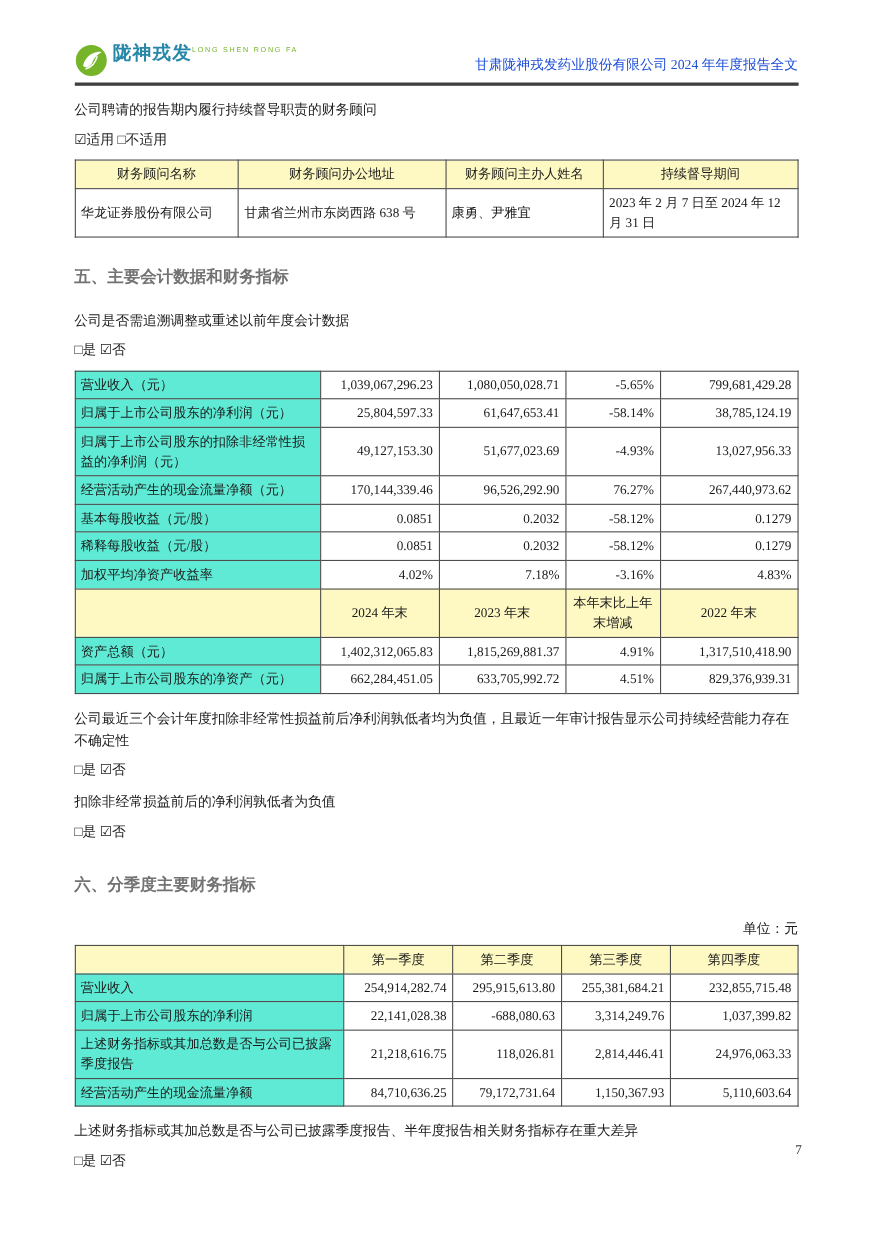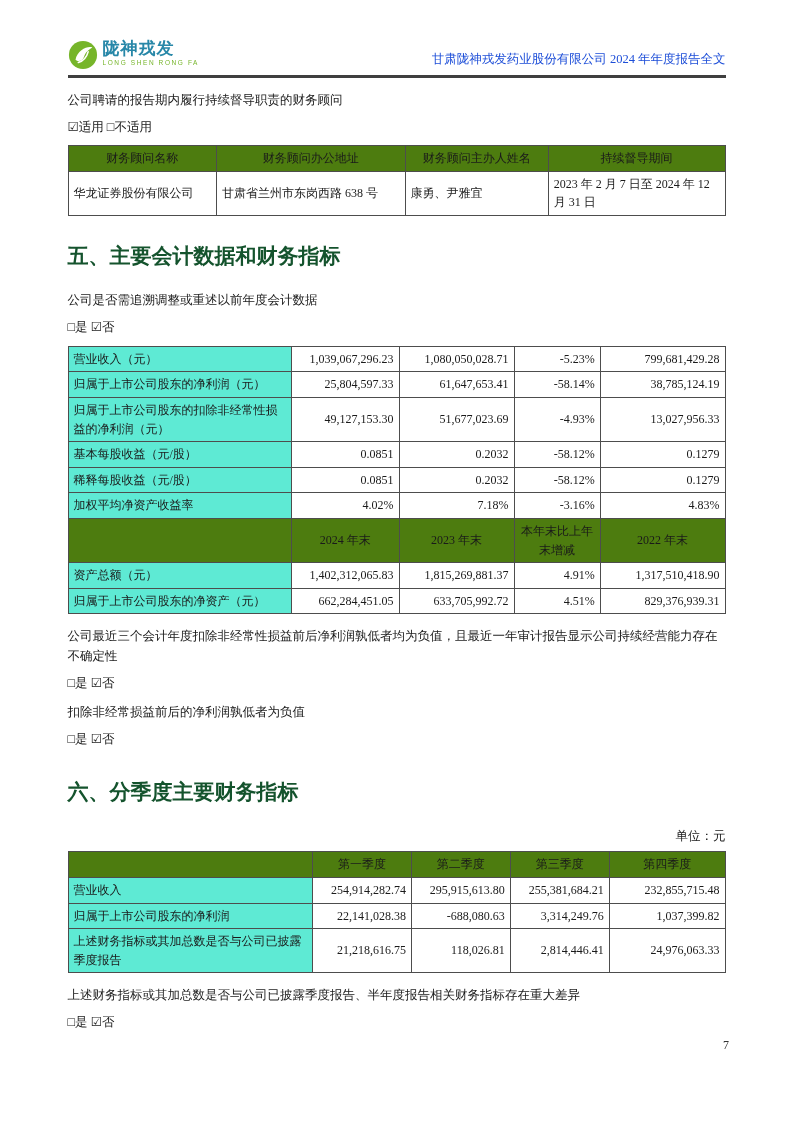--- a/index.html
+++ b/index.html
@@ -12,35 +12,35 @@
   .content { width: 658px; margin: 0 auto; position: relative; }
 
   
   .page-header {
     padding-top: 40px; padding-bottom: 5px;
     display: flex; justify-content: space-between; align-items: flex-end;
     border-bottom: 3px solid #3f3f3f;
   }
   .logo { display: flex; align-items: flex-start; gap: 5px; }
   .logo-mark { width: 30px; height: 30px; display: block; }
-  .logo-text { display: flex; flex-direction: column; line-height: 1; justify-content: center; }
+  .logo-text { display: flex; flex-direction: row; line-height: 1; justify-content: center; }
   .logo-cn { font-family: "Liberation Sans", sans-serif; font-weight: 700; font-size: 17px; color: #2787a8; letter-spacing: 1px; }
   .logo-en { font-family: "Liberation Sans", sans-serif; font-size: 6.5px; color: #76b52a; letter-spacing: 1.6px; margin-top: 3px; }
   .report-title { font-size: 12.5px; color: #1d4ed8; padding-bottom: 2px; }
 
   
   .para { font-size: 12.5px; line-height: 1.6; margin-top: 12px; }
   .chk  { font-size: 12.5px; margin-top: 9px; }
-  .sec-title { font-family: "Liberation Sans", sans-serif; font-weight: 700; font-size: 21px; color: #14532d; margin-top: 26px; }
+  .sec-title { font-family: "Liberation Sans", sans-serif; font-weight: 700; font-size: 15px; color: #737373; margin-top: 26px; }
   .unit-line { font-size: 12.5px; text-align: right; margin-top: 22px; }
 
   
   table { width: 100%; border-collapse: collapse; table-layout: fixed; font-size: 12px; }
   td { border: 1px solid #4d4d4d; padding: 3px 5px; line-height: 1.55; vertical-align: middle; word-break: break-all; }
-  .th  { background: #4d7c0f; text-align: center; }
+  .th  { background: #fef9c3; text-align: center; }
   .lbl { background: #5eead4; text-align: left; }
   .txt { text-align: left; }
   .num { text-align: right; }
   .t1 { margin-top: 9px; }
   .t2 { margin-top: 10px; }
   .t3 { margin-top: 6px; }
   .hrow td { height: 40px; }
   .hrow1 td { height: 24px; }
 
   .page-number { position: absolute; right: 64px; top: 1038px; font-size: 12px; color: #333; }
@@ -101,36 +101,43 @@
         <col style="width:16.4%">
         <col style="width:17.5%">
         <col style="width:13.1%">
         <col style="width:19%">
       </colgroup>
     <tbody>
     <tr>
       <td class="lbl">营业收入（元）</td>
       <td class="num">1,039,067,296.23</td>
       <td class="num">1,080,050,028.71</td>
-      <td class="num">-5.23%</td>
+      <td class="num">-5.65%</td>
       <td class="num">799,681,429.28</td>
     </tr>
     <tr>
       <td class="lbl">归属于上市公司股东的净利润（元）</td>
       <td class="num">25,804,597.33</td>
       <td class="num">61,647,653.41</td>
       <td class="num">-58.14%</td>
       <td class="num">38,785,124.19</td>
     </tr>
     <tr>
       <td class="lbl">归属于上市公司股东的扣除非经常性损益的净利润（元）</td>
       <td class="num">49,127,153.30</td>
       <td class="num">51,677,023.69</td>
       <td class="num">-4.93%</td>
       <td class="num">13,027,956.33</td>
+    </tr>
+    <tr>
+      <td class="lbl">经营活动产生的现金流量净额（元）</td>
+      <td class="num">170,144,339.46</td>
+      <td class="num">96,526,292.90</td>
+      <td class="num">76.27%</td>
+      <td class="num">267,440,973.62</td>
     </tr>
     <tr>
       <td class="lbl">基本每股收益（元/股）</td>
       <td class="num">0.0851</td>
       <td class="num">0.2032</td>
       <td class="num">-58.12%</td>
       <td class="num">0.1279</td>
     </tr>
     <tr>
       <td class="lbl">稀释每股收益（元/股）</td>
@@ -208,20 +215,27 @@
       <td class="num">3,314,249.76</td>
       <td class="num">1,037,399.82</td>
     </tr>
     <tr>
       <td class="lbl">上述财务指标或其加总数是否与公司已披露季度报告</td>
       <td class="num">21,218,616.75</td>
       <td class="num">118,026.81</td>
       <td class="num">2,814,446.41</td>
       <td class="num">24,976,063.33</td>
     </tr>
+    <tr>
+      <td class="lbl">经营活动产生的现金流量净额</td>
+      <td class="num">84,710,636.25</td>
+      <td class="num">79,172,731.64</td>
+      <td class="num">1,150,367.93</td>
+      <td class="num">5,110,603.64</td>
+    </tr>
   </tbody>
     </table>
 
   <p class="para">上述财务指标或其加总数是否与公司已披露季度报告、半年度报告相关财务指标存在重大差异</p>
   <p class="chk">□是 ☑否</p>
 
 </div>
 
 <div class="page-number">7</div>
 

